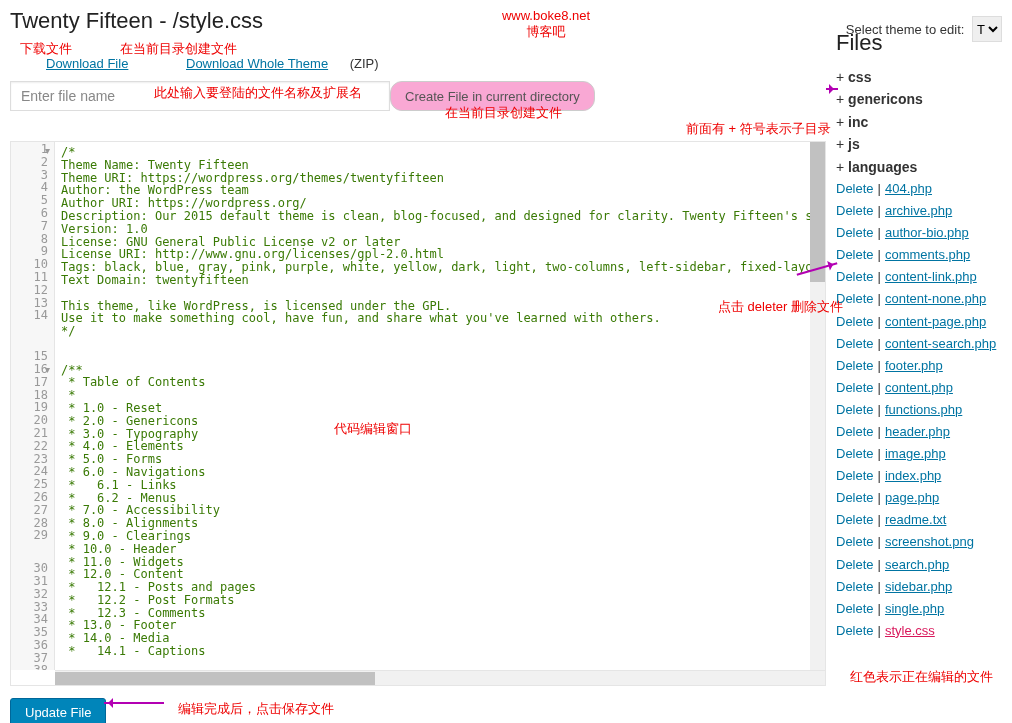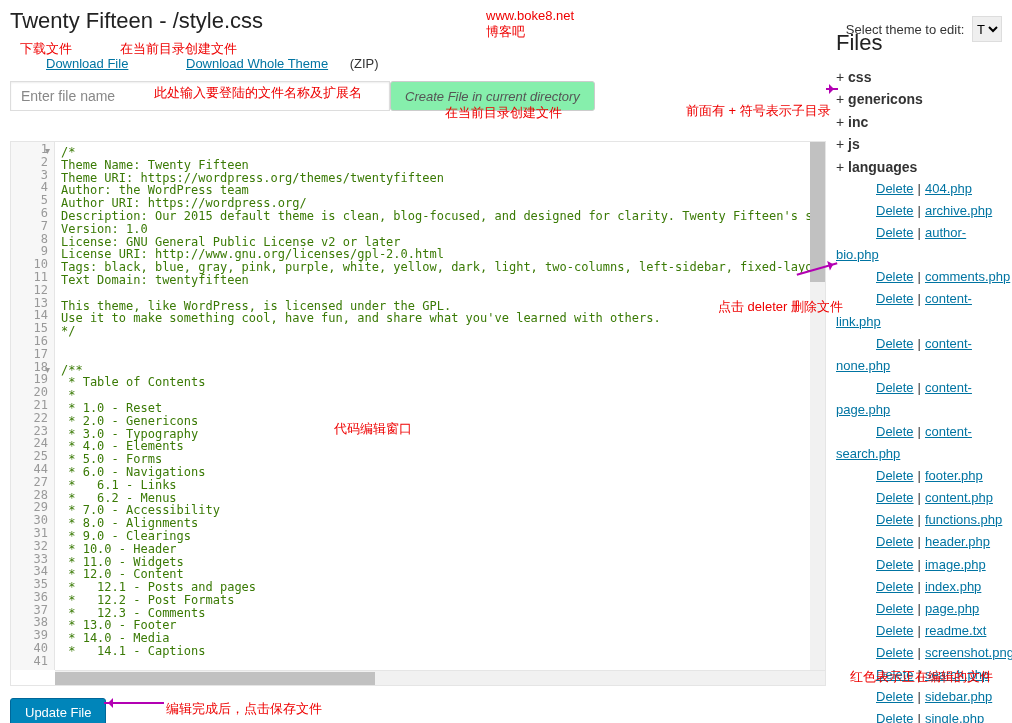--- a/index.html
+++ b/index.html
@@ -10,37 +10,37 @@
 .header-row { display: flex; align-items: baseline; }
 .page-title { font-size: 22px; font-weight: 400; color: #222; }
 .page-title .fn { color: #222; }
 .annot { color: #e00; font-size: 13px; position: absolute; pointer-events: none; font-weight: 400; }
 .download-row { margin-top: 6px; }
 .link { color: #0074a2; text-decoration: underline; cursor: pointer; margin-left: 36px; }
 .download-row .link { margin-right: 18px; }
 .create-row { display: flex; margin-top: 10px; }
 .text-input { border: 1px solid #ddd; box-shadow: inset 0 1px 2px rgba(0,0,0,.07); padding: 6px 10px; font-size: 14px; color: #333; width: 380px; height: 30px; }
 .text-input::placeholder { color: #888; }
-.btn { background: #86efac; border: 1px solid #ccc; color: #555; padding: 0 14px; height: 30px; font-size: 13px; border-radius: 3px; cursor: pointer; font-style: italic; }
+.btn { background: #f9a8d4; border: 1px solid #ccc; color: #555; padding: 0 14px; height: 30px; font-size: 13px; border-radius: 12px; cursor: pointer; }
 .select-theme { position: absolute; right: 10px; top: 16px; font-size: 13px; color: #333; }
 .select-theme select { border: 1px solid #ddd; height: 26px; font-size: 13px; margin-left: 4px; }
 .editor-wrap { margin-top: 30px; border: 1px solid #e5e5e5; position: relative; }
 .gutter { width: 44px; background: #f7f7f7; border-right: 1px solid #e5e5e5; text-align: right; padding-right: 6px; font-family: Consolas, monospace; font-size: 12px; color: #999; position: absolute; top:0; bottom:15px; left:0; overflow:hidden; }
 .code-area { font-family: Consolas, monospace; font-size: 12px; color: #3a7a05; padding-left: 50px; padding-top: 2px; white-space: pre; overflow-x: auto; line-height: 1.35; height: 528px; position: relative; }
 .code-area .line { height: 12.8px; }
 .fold { position: absolute; left: 34px; font-size: 10px; color: #999; }
 .vscroll { position: absolute; right:0; top:0; bottom:15px; width: 15px; background:#f1f1f1; }
 .vscroll .thumb { background:#c1c1c1; width:15px; height:140px; }
 .hscroll { height: 15px; background:#f1f1f1; border-top:1px solid #e5e5e5; margin-left:44px; position: relative; }
 .hscroll .thumb { background:#c1c1c1; height:13px; width:320px; position:absolute; left:0; top:1px; }
 .files-title { font-size: 22px; font-weight: 400; color: #222; margin: 22px 0 10px 0; }
 .folder-line { color: #333; font-size: 14px; line-height: 1.6; cursor: pointer; }
 .folder-line .plus { color: #333; }
 .file-line { font-size: 13px; line-height: 1.7; }
-.file-line .del { color: #0074a2; text-decoration: underline; cursor:pointer;margin-left:40px; }
+.file-line .del { color: #0074a2; cursor:pointer; }
 .file-line .sep { color: #333; margin: 0 4px; }
 .file-line .fname { color: #0074a2; text-decoration: underline; cursor:pointer; }
 .file-line.active .fname { color: #d9185b; }
 .update-row { margin-top: 12px; }
 .btn-primary { background: #0085ba; border: 1px solid #006799; color: #fff; padding: 6px 14px; font-size: 13px; border-radius: 3px; cursor:pointer; }
 .arrow { position:absolute; height:2px; background:#b300b3; pointer-events:none; }
 .arrow::after { content:''; position:absolute; right:-1px; top:-4px; border:5px solid transparent; border-left-color:#b300b3; }
 </style>
 </head>
 <body>
@@ -64,57 +64,57 @@
 </div>
 
 <div class="create-row">
   <input class="text-input" type="text" placeholder="Enter file name" style="">
   <button class="btn">Create File in current directory</button>
 </div>
 
 <div class="annot" style="left:154px; top:84px; color:#e00;">此处输入要登陆的文件名称及扩展名</div>
 <div class="annot" style="left:445px; top:104px;">在当前目录创建文件</div>
 
-<div class="annot" style="left:486px; top:8px; width:120px;">
+<div class="annot" style="left:486px; top:8px; text-align:center; width:120px;">
   <div>www.boke8.net</div>
   <div>博客吧</div>
 </div>
 
 <div class="editor-wrap">
   <div class="gutter" id="gutter">
           <div style="height: 12.8px;">1</div>
           <div style="height: 12.8px;">2</div>
           <div style="height: 12.8px;">3</div>
           <div style="height: 12.8px;">4</div>
           <div style="height: 12.8px;">5</div>
           <div style="height: 12.8px;">6</div>
           <div style="height: 12.8px;">7</div>
           <div style="height: 12.8px;">8</div>
           <div style="height: 12.8px;">9</div>
           <div style="height: 12.8px;">10</div>
           <div style="height: 12.8px;">11</div>
           <div style="height: 12.8px;">12</div>
           <div style="height: 12.8px;">13</div>
           <div style="height: 12.8px;">14</div>
-          <div style="height: 12.8px;">15</div>
+          <div style="height: 12.8px; margin-top: 28px;">15</div>
           <div style="height: 12.8px;">16</div>
           <div style="height: 12.8px;">17</div>
           <div style="height: 12.8px;">18</div>
           <div style="height: 12.8px;">19</div>
           <div style="height: 12.8px;">20</div>
           <div style="height: 12.8px;">21</div>
           <div style="height: 12.8px; text-align: right;">22</div>
           <div style="height: 12.8px;">23</div>
           <div style="height: 12.8px;">24</div>
           <div style="height: 12.8px;">25</div>
-          <div style="height: 12.8px;">44</div>
+          <div style="height: 12.8px;">26</div>
           <div style="height: 12.8px;">27</div>
           <div style="height: 12.8px;">28</div>
           <div style="height: 12.8px;">29</div>
-          <div style="height: 12.8px;">30</div>
+          <div style="height: 12.8px; margin-top: 20px;">30</div>
           <div style="height: 12.8px;">31</div>
           <div style="height: 12.8px;">32</div>
           <div style="height: 12.8px;">33</div>
           <div style="height: 12.8px;">34</div>
           <div style="height: 12.8px;">35</div>
           <div style="height: 12.8px;">36</div>
           <div style="height: 12.8px;">37</div>
           <div style="height: 12.8px;">38</div>
           <div style="height: 12.8px;">39</div>
           <div style="height: 12.8px;">40</div>
@@ -130,21 +130,21 @@
           <div class="thumb"></div>
         </div>
 </div>
 
 <div class="annot" style="left:334px; top:420px;">代码编辑窗口</div>
 
 <div class="update-row">
   <button class="btn-primary">Update File</button>
 </div>
 
-<div class="annot" style="left:166px; top:700px;">编辑完成后，点击保存文件</div>
+<div class="annot" style="left:178px; top:700px;">编辑完成后，点击保存文件</div>
 <div class="arrow" style="left:104px; top:702px; width:60px; transform:scaleX(-1);"></div>
 
 </div>
 
 <div class="right-col">
   <h2 class="files-title">Files</h2>
   <div id="folders">
         <div class="folder-line"><span class="plus">+ </span><b>css</b></div>
         <div class="folder-line"><span class="plus">+ </span><b>genericons</b></div>
         <div class="folder-line"><span class="plus">+ </span><b>inc</b></div>
@@ -174,21 +174,21 @@
         <div class="file-line"><a class="del">Delete</a><span class="sep">|</span><a class="fname">single.php</a></div>
         <div class="file-line active"><a class="del">Delete</a><span class="sep">|</span><a class="fname">style.css</a></div>
       </div>
 </div>
 
 <div class="select-theme">
   <span>Select theme to edit:</span>
   <select><option>T</option></select>
 </div>
 
-<div class="annot" style="left:686px; top:102px;">前面有 + 符号表示子目录</div>
+<div class="annot" style="left:686px; top:120px;">前面有 + 符号表示子目录</div>
 <div class="arrow" style="left:826px; top:88px; width:12px;"></div>
 
 <div class="annot" style="left:718px; top:298px;">点击 deleter 删除文件</div>
 <div class="arrow" style="left:796px; top:268px; width:42px; transform:rotate(-16deg);"></div>
 
 <div class="annot" style="left:850px; top:668px;">红色表示正在编辑的文件</div>
 
 </div>
 
 </body></html>

